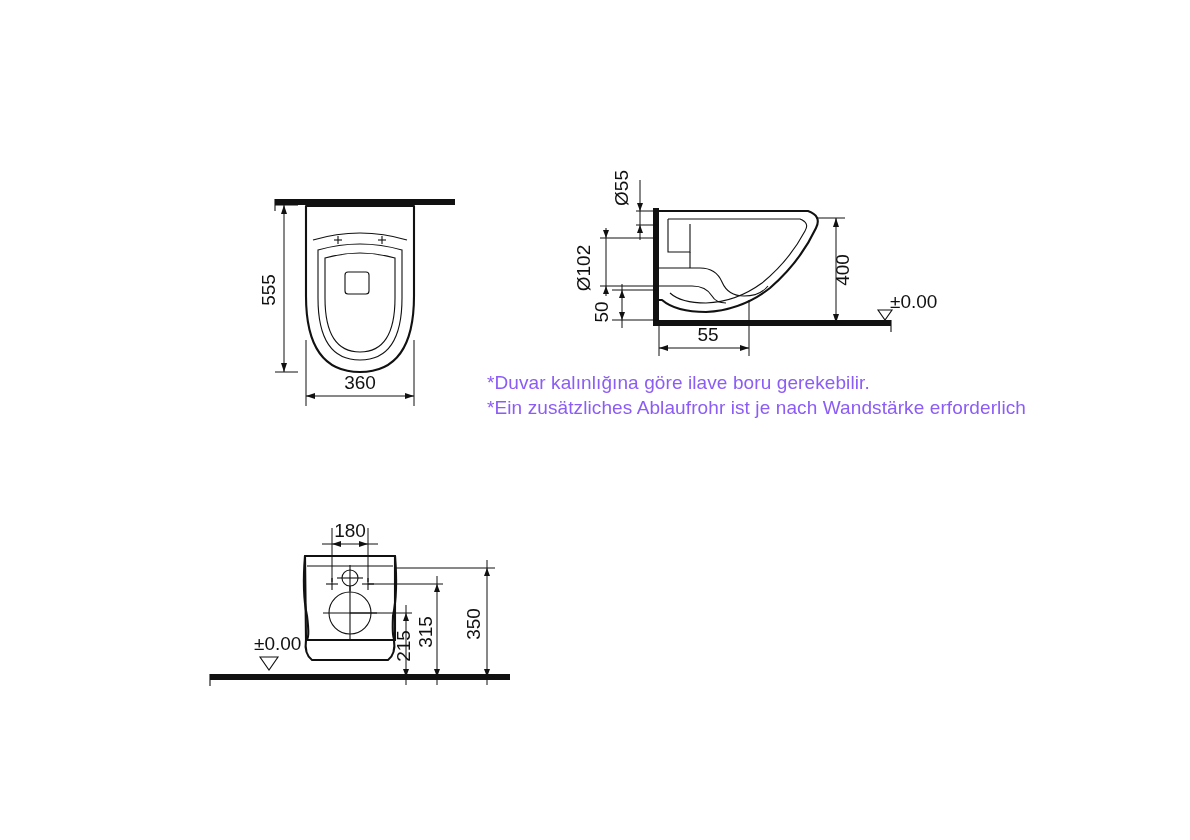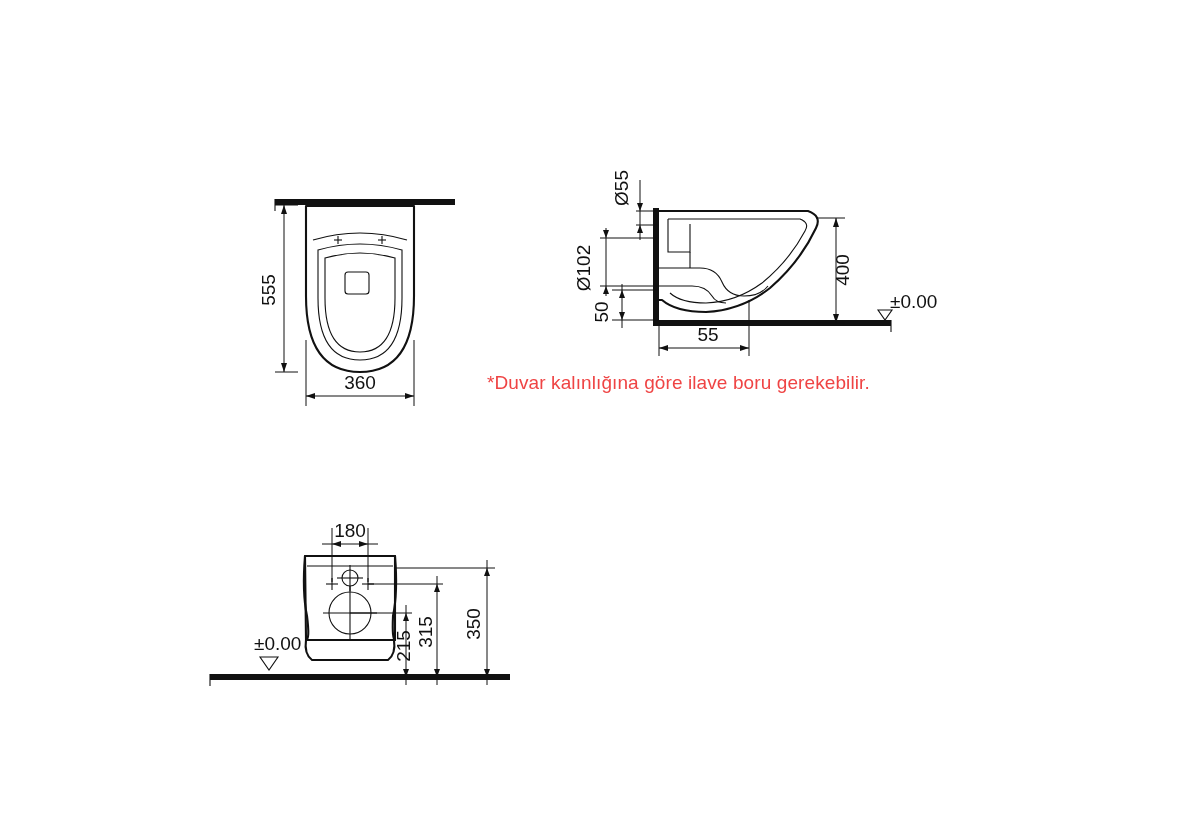--- a/index.html
+++ b/index.html
@@ -22,21 +22,21 @@
     height: 840px;
   }
   .notes {
     position: absolute;
     left: 487px;
     top: 370px;
     width: 620px;
     font-size: 19px;
     line-height: 1.32;
     letter-spacing: 0.1px;
-    color: #ef4444;
+    color: #8b5cf6;
   }
   .notes div {
     white-space: nowrap;
   }
   svg text {
     font-family: "Liberation Sans", sans-serif;
     fill: #111111;
   }
   .dimtext {
     font-size: 19px;
@@ -235,13 +235,14 @@
     <g>
       <text class="dimtext" x="254" y="650" text-anchor="start">±0.00</text>
       <path class="thin" d="M260,657 L278,657 L269,670 Z" fill="none"></path>
     </g>
   </g>
 
 </svg>
 
 <div class="notes">
   <div>*Duvar kalınlığına göre ilave boru gerekebilir.</div>
+  <div>*Ein zusätzliches Ablaufrohr ist je nach Wandstärke erforderlich</div>
 </div>
 
 </body></html>

